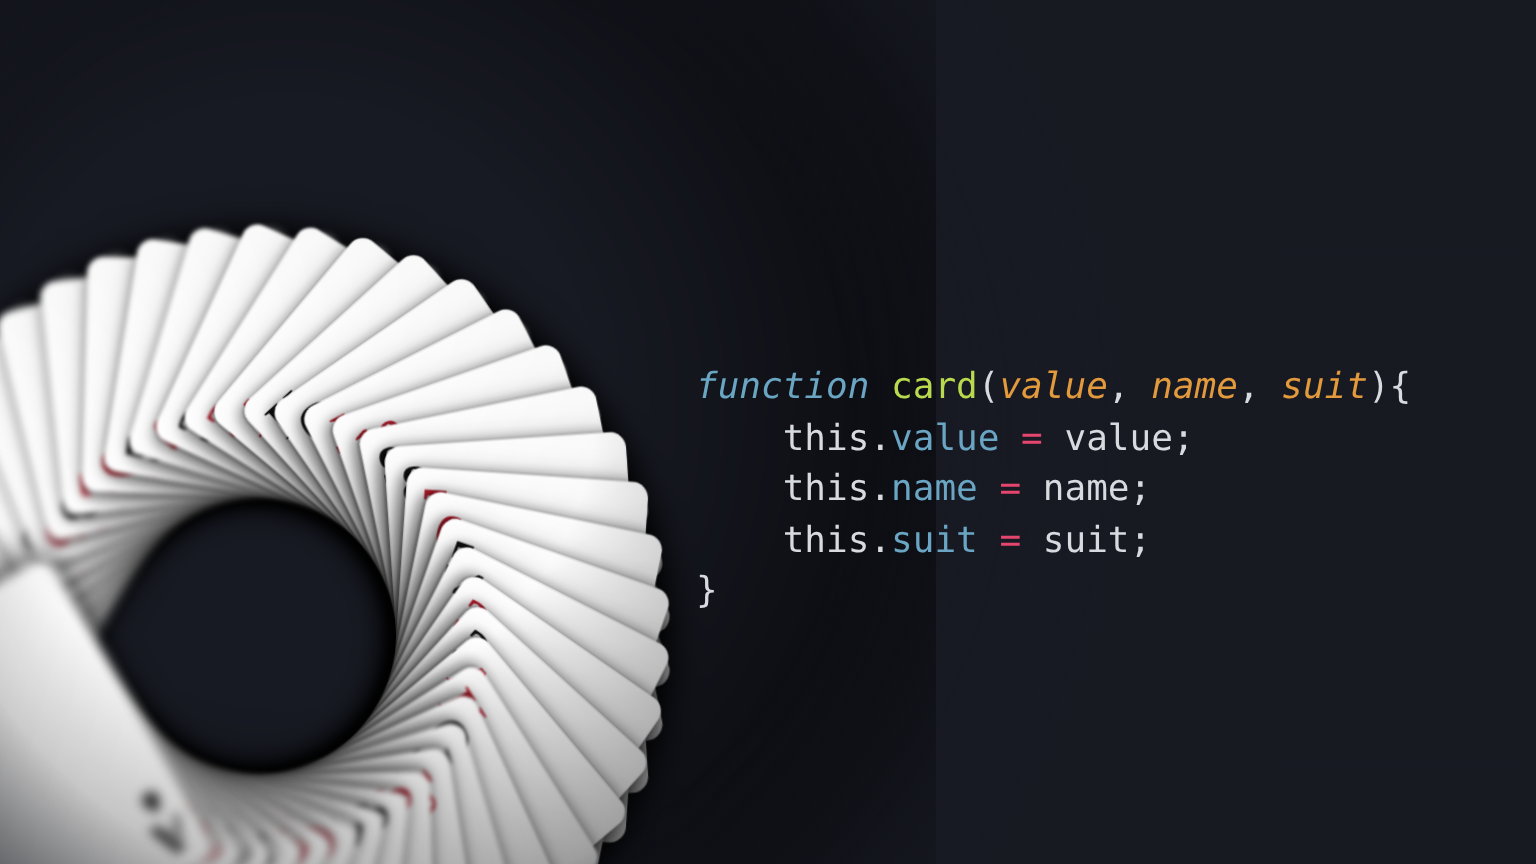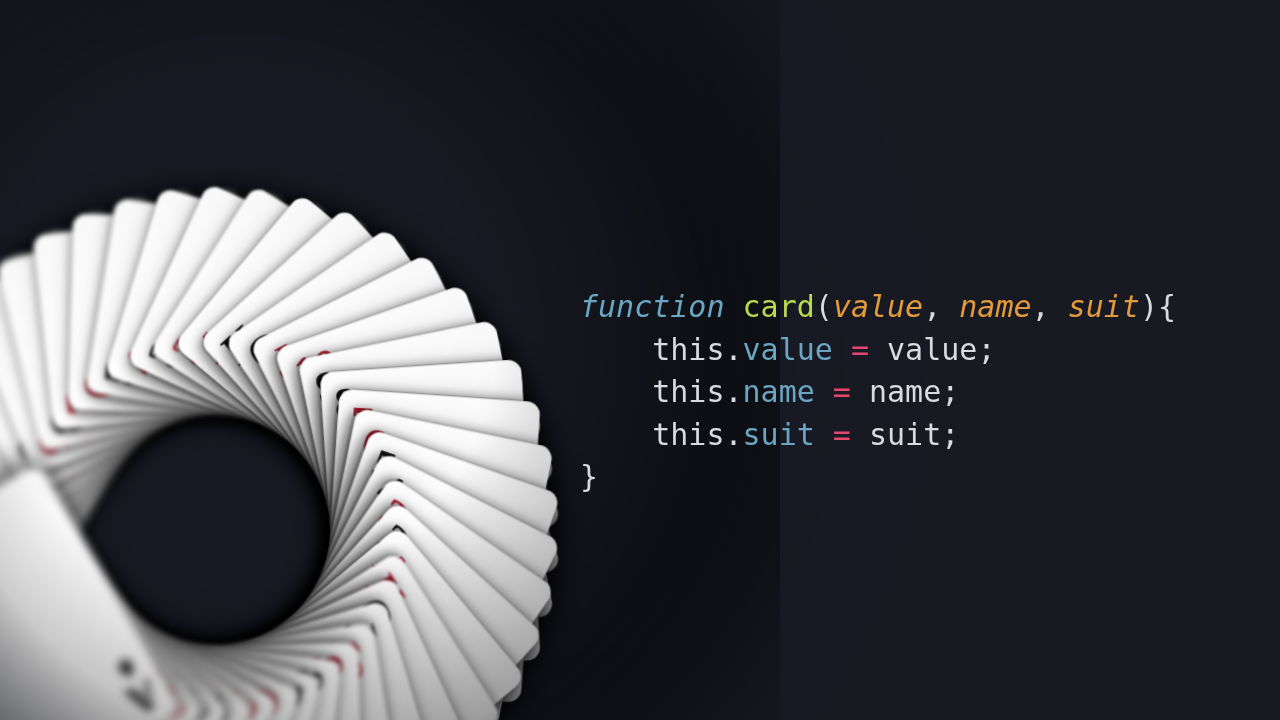--- a/index.html
+++ b/index.html
@@ -9,21 +9,21 @@
     height: 720px;
     overflow: hidden;
     background: #181a23;
     font-family: "SFMono-Regular", Menlo, Consolas, "Liberation Mono", monospace;
   }
 
   
   .code {
     position: absolute;
     left: 580px;
-    top: 256px;
+    top: 272px;
     font-size: 30px;
     line-height: 1.42;
     white-space: pre;
     color: #d7dbe0;
   }
   .kw-fn   { color: #6aa6c4; font-style: italic; }
   .fn-name { color: #b9d94e; }
   .param   { color: #e39a3c; font-style: italic; }
   .prop    { color: #6aa6c4; }
   .this    { color: #d7dbe0; }

